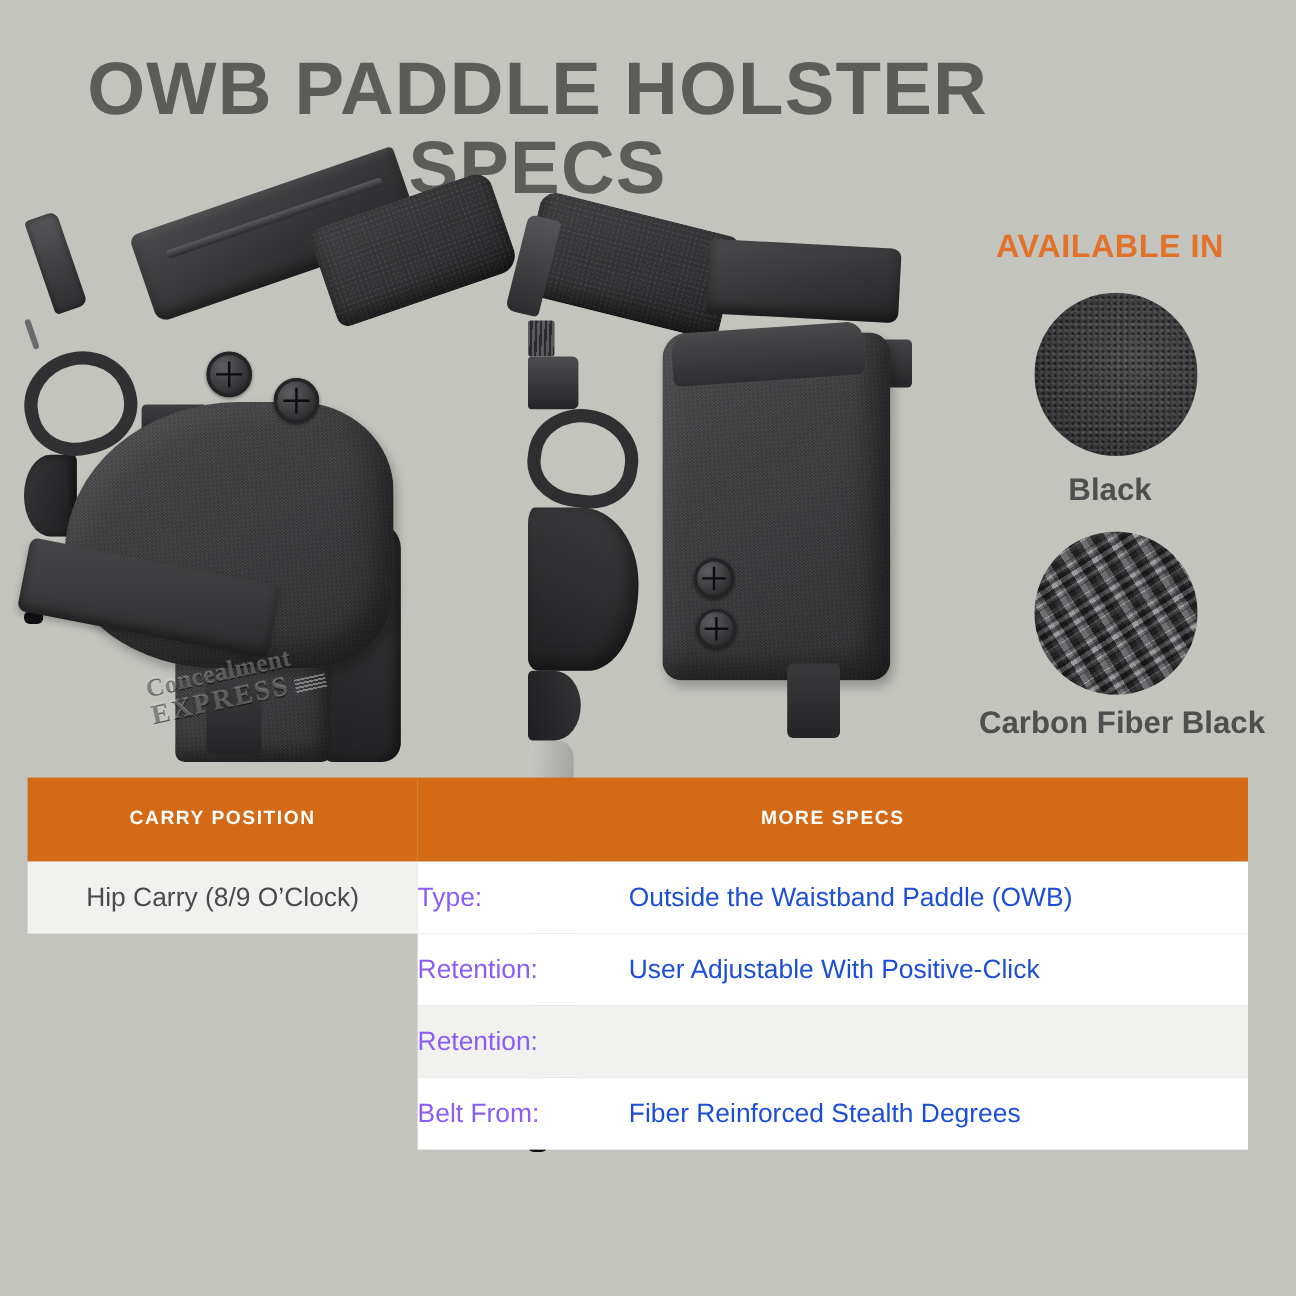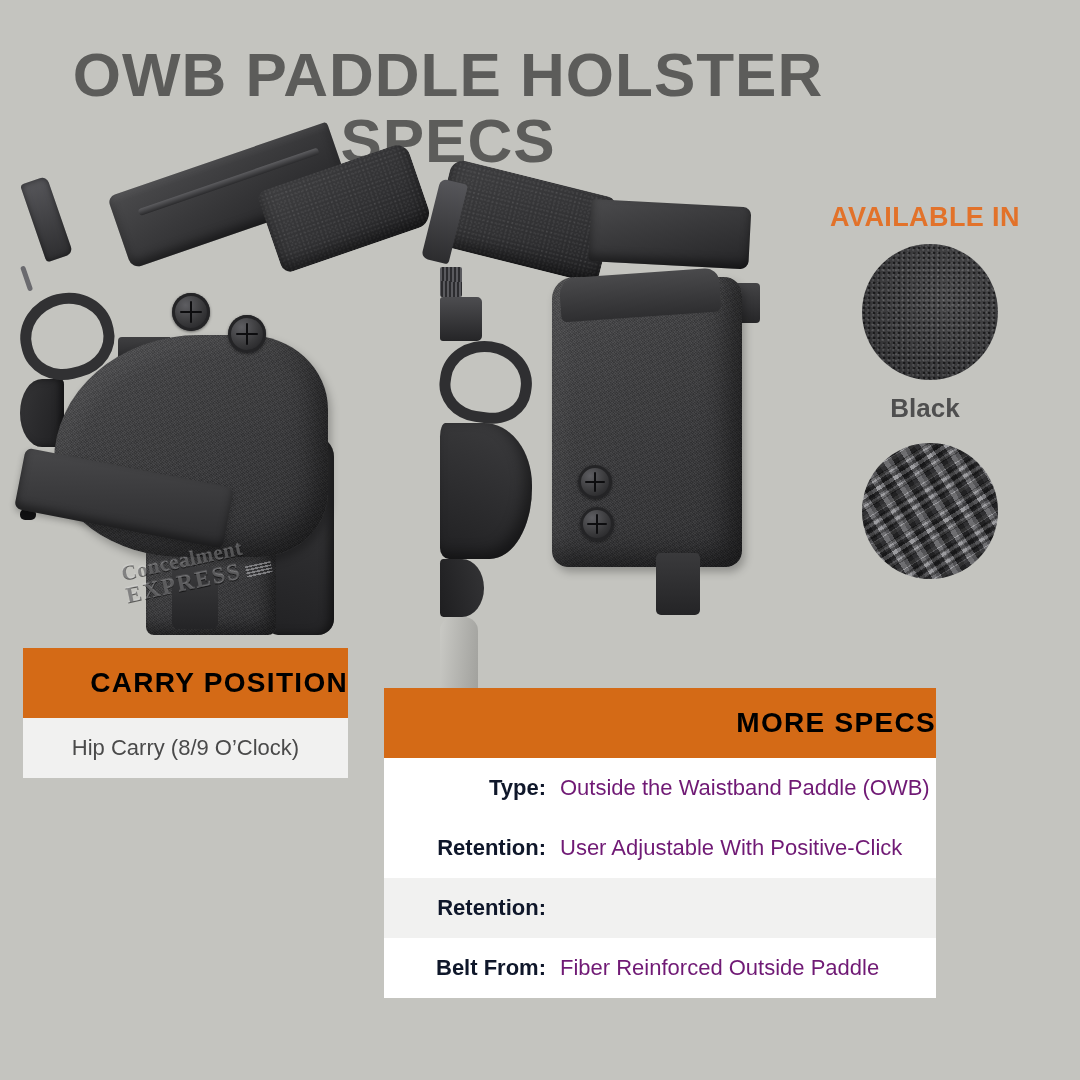--- a/index.html
+++ b/index.html
@@ -270,21 +270,21 @@
     left: 230px; top: 404px; width: 16px; height: 11px;
     background: #111113; border-radius: 5px;
   }
 
   
   #available-panel {
     position: absolute;
     left: 790px; top: 190px; width: 290px; height: 430px;
   }
   #available-title {
-    position: absolute; left: 0; top: 12px; width: 270px;
+    position: absolute; left: 0; top: 0; width: 270px;
     text-align: center;
     font-size: 27px; font-weight: 700; letter-spacing: .4px;
     color: #e2722a;
   }
   .swatch {
     position: absolute;
     width: 136px; height: 136px;
     border-radius: 50%;
   }
   #swatch-black {
@@ -323,57 +323,56 @@
   #label-black  { top: 203px; width: 270px; }
   #label-carbon { top: 397px; }
 
   
   #table-carry {
     position: absolute;
     left: 23px; top: 648px; width: 325px;
   }
   #table-specs {
     position: absolute;
-    left: 384px; top: 648px; width: 552px; margin-top: 40px;
+    left: 348px; top: 648px; width: 692px;
   }
   .tbl-header {
     background: #d46a16;
-    color: #000000;
-    font-size: 28px;
+    color: #ffffff;
+    font-size: 16px;
     font-weight: 700;
     letter-spacing: 1.3px;
-    text-align: right;
+    text-align: center;
     height: 70px;
     line-height: 70px;
   }
   .tbl-row {
     display: flex;
     align-items: center;
     height: 60px;
     font-size: 22px;
     color: #4a4a4a;
   }
   .tbl-row.odd  { background: #ffffff; }
   .tbl-row.even { background: #f1f1f0; }
 
   #table-carry .tbl-row {
     justify-content: center;
   }
   #table-specs .spec-label {
     width: 170px;
-    text-align: right;
-    font-weight: 700;
-    color: #0f172a;
+    font-weight: 400;
+    color: #8b5cf6;
     padding-right: 8px;
     box-sizing: border-box;
     flex: 0 0 auto;
   }
   #table-specs .spec-value {
     padding-left: 6px;
-    color: #701a75;
+    color: #1d4ed8;
     flex: 1 1 auto;
   }
 </style>
 </head>
 <body>
 
 <div id="page-title">OWB PADDLE HOLSTER
 SPECS</div>
 
 <div id="product-area">
@@ -422,20 +421,21 @@
   </div>
 </div>
 
 <div id="available-panel">
   <div id="available-title">AVAILABLE IN</div>
 
   <div class="swatch" id="swatch-black"></div>
   <div class="swatch-label" id="label-black">Black</div>
 
   <div class="swatch" id="swatch-carbon"></div>
+  <div class="swatch-label" id="label-carbon">Carbon Fiber Black</div>
 </div>
 
 <div id="table-carry">
   <div class="tbl-header">CARRY POSITION</div>
   <div class="tbl-row even">Hip Carry (8/9 O’Clock)</div>
 </div>
 
 <div id="table-specs">
   <div class="tbl-header">MORE SPECS</div>
 
@@ -445,15 +445,15 @@
   </div>
   <div class="tbl-row odd">
     <div class="spec-label">Retention:</div>
     <div class="spec-value">User Adjustable With Positive-Click</div>
   </div>
   <div class="tbl-row even">
     <div class="spec-label">Retention:</div>
   </div>
   <div class="tbl-row odd">
     <div class="spec-label">Belt From:</div>
-    <div class="spec-value">Fiber Reinforced Outside Paddle</div>
+    <div class="spec-value">Fiber Reinforced Stealth Degrees</div>
   </div>
 </div>
 
 </body></html>

